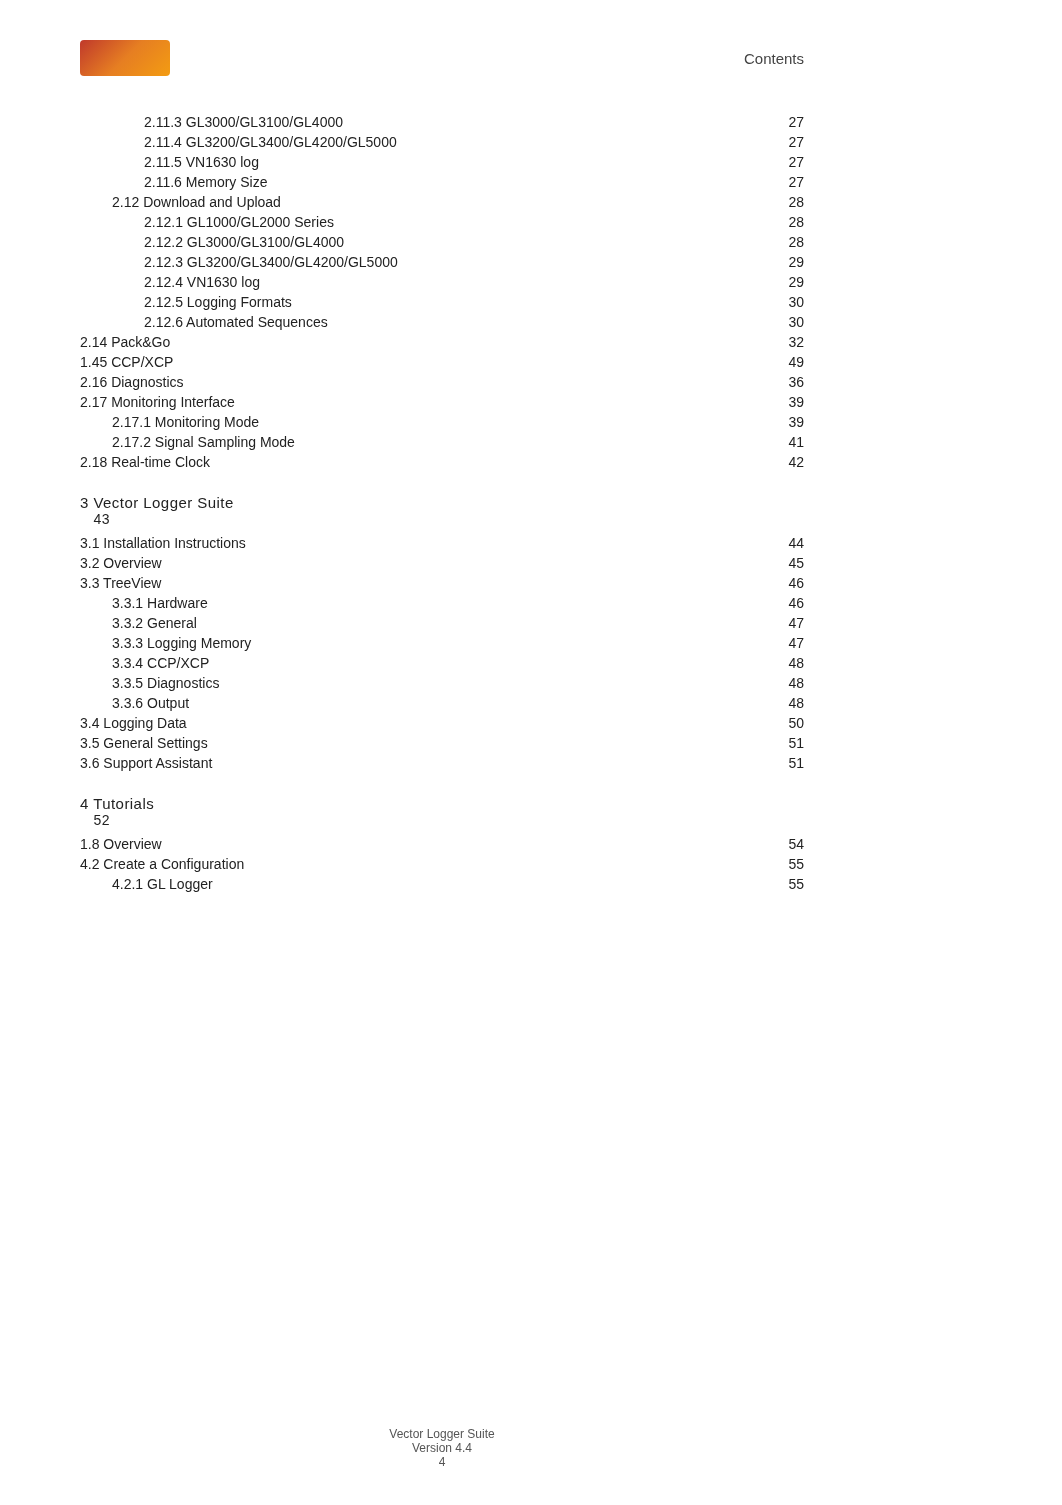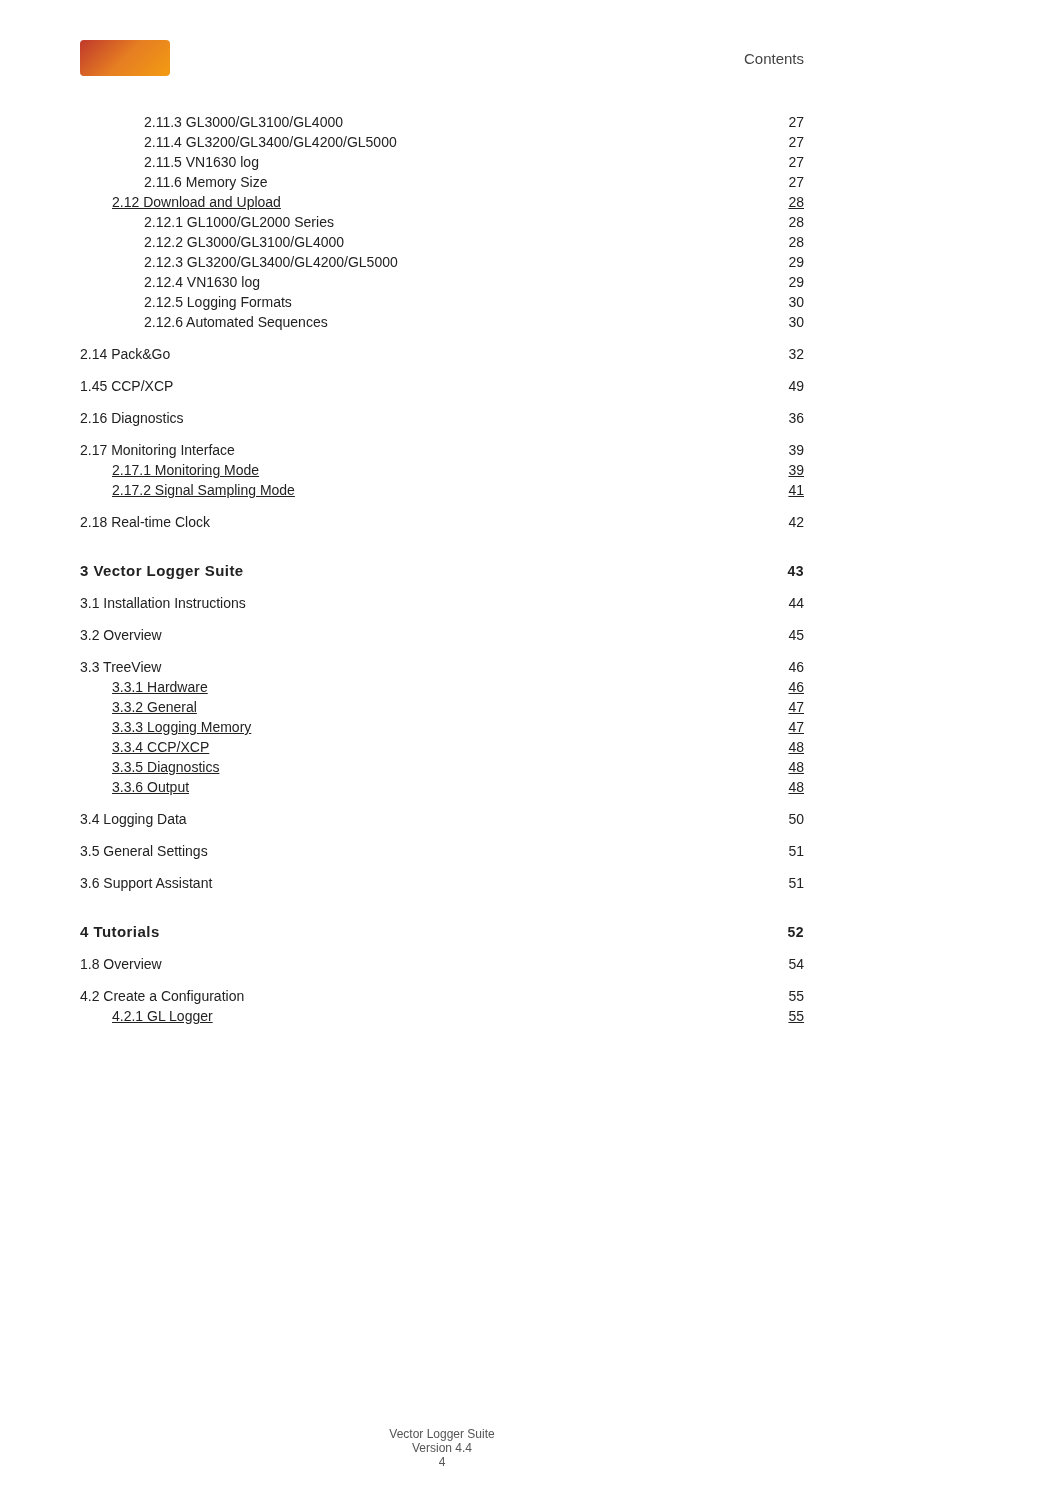--- a/index.html
+++ b/index.html
@@ -39,40 +39,40 @@
     }
     .toc-entry {
       display: flex;
       justify-content: space-between;
       align-items: baseline;
       padding: 2px 0;
     }
     .toc-entry.section-main {
       font-size: 14px;
       color: #222;
-      margin-top: 12px;
+      margin-top: 0;
     }
     .toc-entry.section-sub1 {
       font-size: 14px;
       color: #222;
       padding-left: 32px;
-      text-decoration: underline;
     }
     .toc-entry.section-sub2 {
       font-size: 14px;
       color: #222;
       padding-left: 64px;
     }
     .toc-entry.chapter {
       font-size: 15px;
       color: #222;
-      margin-top: 28px;
+      margin-top: 20px;
       margin-bottom: 4px;
-      font-weight: bold;
+      font-weight: normal;
       letter-spacing: 0.03em;
+      flex-direction: column;
     }
     .toc-label {
       flex: 1;
     }
     .toc-page {
       min-width: 30px;
       text-align: right;
       font-size: 14px;
       color: #222;
     }

